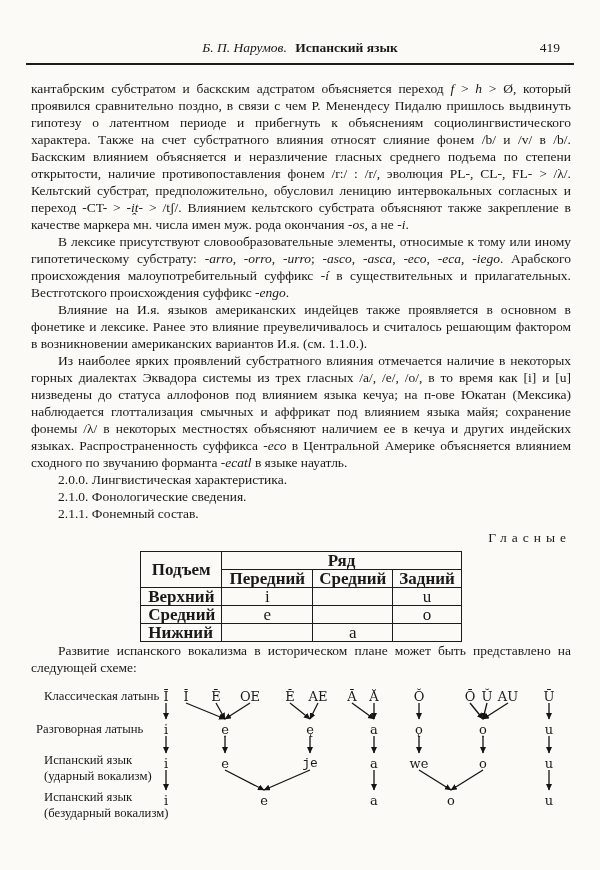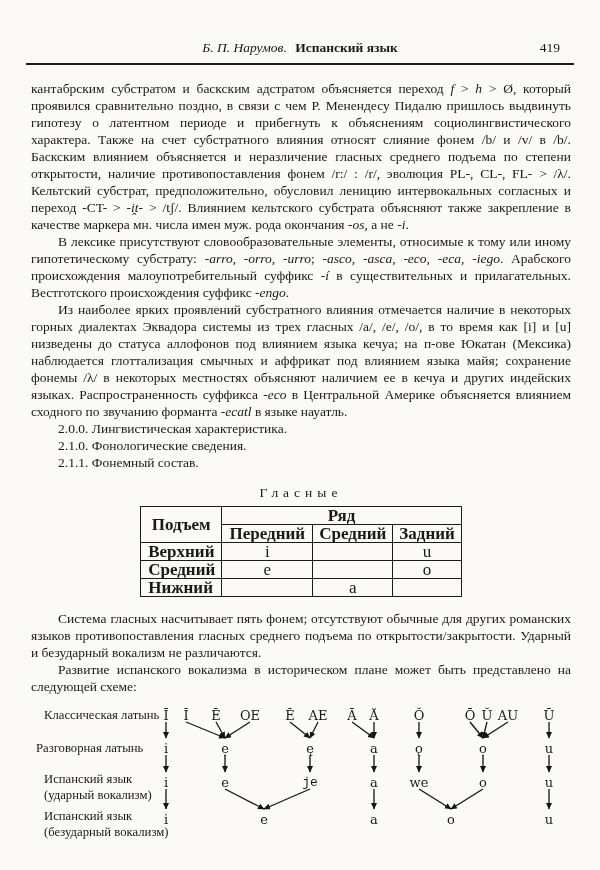--- a/index.html
+++ b/index.html
@@ -9,21 +9,21 @@
   .header .author{font-style:italic}
   .header .booktitle{font-weight:bold;margin-left:5px}
   .header .pagenum{position:absolute;right:10px;top:0}
   .rule{height:2px;background:#1c1c1c;margin:7px 26px 0}
   .content{margin:15px 29px 0 31px;font-size:13.5px;line-height:17px;text-align:justify}
   .content p{margin:0;text-indent:27px}
   .content p.cont{text-indent:0}
   .content p.mt{margin-top:13px}
   .b{font-weight:normal}
   .i{font-style:italic}
-  .table-title{text-align:center;letter-spacing:5px;margin-top:13px}
+  .table-title{text-align:right;letter-spacing:5px;margin-top:7px}
   table.vtable{margin:5px auto 0;border-collapse:collapse;text-align:center;
                font-size:17px;line-height:13px}
   .vtable th,.vtable td{border:1.6px solid #1b1b1b;padding:2px 6px}
   .vtable th{font-weight:bold}
   .vtable td.rl{font-weight:bold;text-align:left;padding-left:7px}
   .vtable .corner{width:52px}
   .vtable .c1{width:78px}
   .vtable .c2{width:60px}
   .vtable .c3{width:54px}
   .diagram{position:relative;width:600px;height:150px;margin-top:6px}
@@ -40,20 +40,21 @@
   <div class="header">
     <span class="author">Б. П. Нарумов.</span>
     <span class="booktitle">Испанский язык</span>
     <span class="pagenum">419</span>
   </div>
   <div class="rule"></div>
 
   <div class="content">
     <p class="cont"><span>кантабрским субстратом и баскским адстратом объясняется переход </span><span class="i">f</span><span> &gt; </span><span class="i">h</span><span> &gt; Ø, который проявился сравнительно поздно, в связи с чем Р. Менендесу Пидалю пришлось выдвинуть гипотезу о латентном периоде и прибегнуть к объяснениям социолингвистического характера. Также на счет субстратного влияния относят слияние фонем /b/ и /v/ в /b/. Баскским влиянием объясняется и неразличение гласных среднего подъема по степени открытости, наличие противопоставления фонем /r:/ : /r/, эволюция PL-, CL-, FL- &gt; /λ/. Кельтский субстрат, предположительно, обусловил леницию интервокальных согласных и переход -CT- &gt; </span><span class="i">-i̯t-</span><span> &gt; /tʃ/. Влиянием кельтского субстрата объясняют также закрепление в качестве маркера мн. числа имен муж. рода окончания </span><span class="i">-os</span><span>, а не </span><span class="i">-i</span><span>.</span></p>
     <p><span>В лексике присутствуют словообразовательные элементы, относимые к тому или иному гипотетическому субстрату: </span><span class="i">-arro</span><span>, </span><span class="i">-orro</span><span>, </span><span class="i">-urro</span><span>; </span><span class="i">-asco</span><span>, </span><span class="i">-asca</span><span>, </span><span class="i">-eco</span><span>, </span><span class="i">-eca</span><span>, </span><span class="i">-iego</span><span>. Арабского происхождения малоупотребительный суффикс </span><span class="i">-í</span><span> в существительных и прилагательных. Вестготского происхождения суффикс </span><span class="i">-engo</span><span>.</span></p>
+    <p><span>Влияние на И.я. языков американских индейцев также проявляется в основном в фонетике и лексике. Ранее это влияние преувеличивалось и считалось решающим фактором в возникновении американских вариантов И.я. (см. 1.1.0.).</span></p>
     <p><span>Из наиболее ярких проявлений субстратного влияния отмечается наличие в некоторых горных диалектах Эквадора системы из трех гласных /a/, /e/, /o/, в то время как [i] и [u] низведены до статуса аллофонов под влиянием языка кечуа; на п-ове Юкатан (Мексика) наблюдается глоттализация смычных и аффрикат под влиянием языка майя; сохранение фонемы /λ/ в некоторых местностях объясняют наличием ее в кечуа и других индейских языках. Распространенность суффикса </span><span class="i">-eco</span><span> в Центральной Америке объясняется влиянием сходного по звучанию форманта </span><span class="i">-ecatl</span><span> в языке науатль.</span></p>
 
     <p><span class="b">2.0.0.</span><span> Лингвистическая характеристика.</span></p>
     <p><span class="b">2.1.0.</span><span> Фонологические сведения.</span></p>
     <p><span class="b">2.1.1.</span><span> Фонемный состав.</span></p>
 
     <div class="table-title">Гласные</div>
 
     <table class="vtable">
       <tbody>
@@ -80,21 +81,20 @@
         </tr>
         <tr>
           <td class="rl">Нижний</td>
           <td></td>
           <td>a</td>
           <td></td>
         </tr>
       </tbody>
     </table>
 
-    <p class="mt"><span>Система гласных насчитывает пять фонем; отсутствуют обычные для других романских языков противопоставления гласных среднего подъема по открытости/закрытости. Ударный и безударный вокализм не различаются.</span></p>
     <p><span>Развитие испанского вокализма в историческом плане может быть представлено на следующей схеме:</span></p>
   </div>
 
   <div class="diagram" id="diagram">
     <svg id="arrows" width="600" height="150" viewBox="0 0 600 150">
       <defs>
         <marker id="ah" markerWidth="8" markerHeight="8" refX="6" refY="3" orient="auto" markerUnits="userSpaceOnUse">
           <path d="M0,0 L6.5,3 L0,6 Z" fill="#141414"></path>
         </marker>
       </defs>

